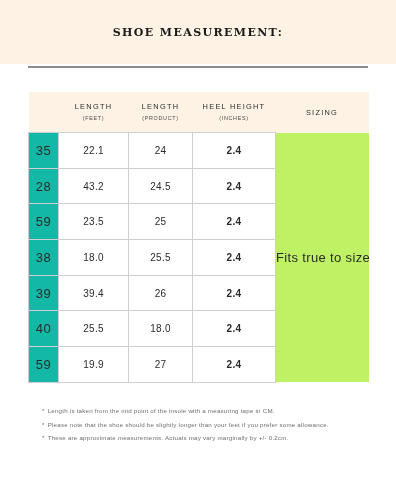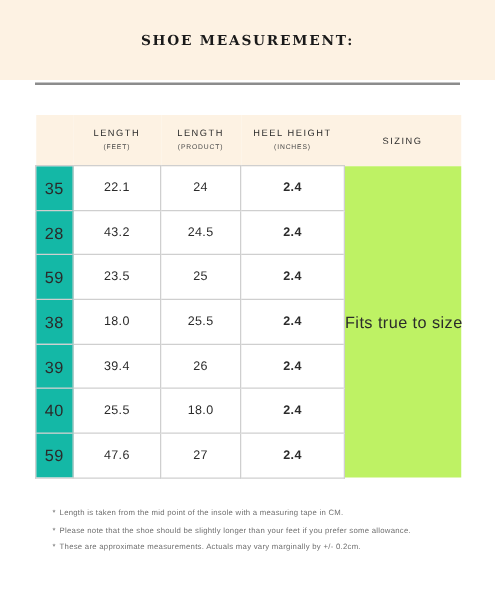--- a/index.html
+++ b/index.html
@@ -224,21 +224,21 @@
         <td class="cell-heel">2.4</td>
       </tr>
       <tr>
         <td class="cell-size">40</td>
         <td class="cell-lenfeet">25.5</td>
         <td class="cell-lenprod">18.0</td>
         <td class="cell-heel">2.4</td>
       </tr>
       <tr>
         <td class="cell-size">59</td>
-        <td class="cell-lenfeet">47.6</td>
+        <td class="cell-lenfeet">19.9</td>
         <td class="cell-lenprod">27</td>
         <td class="cell-heel">2.4</td>
       </tr>
     </tbody>
   </table>
 </div>
 
 <div class="notes">
   <div class="note-line">
     <span class="note-star">*</span><span>Length is taken from the mid point of the insole with a measuring tape in CM.</span>

